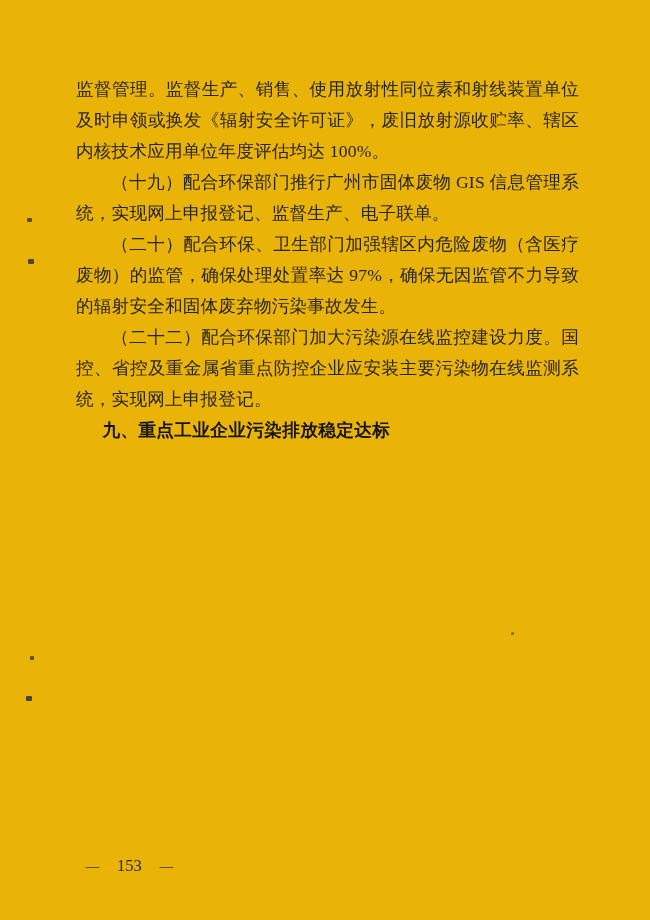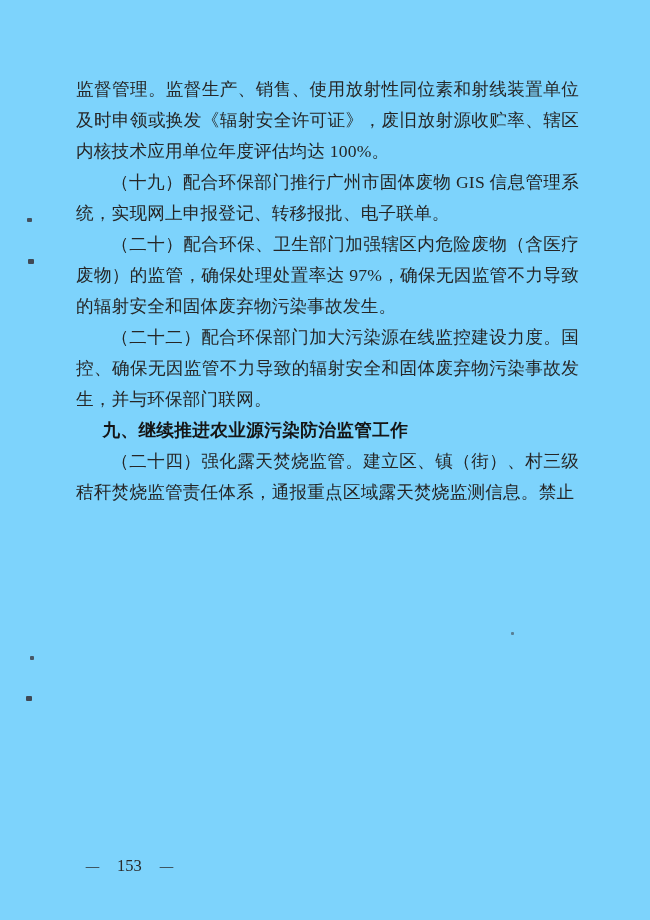--- a/index.html
+++ b/index.html
@@ -7,21 +7,21 @@
     padding: 0;
     width: 650px;
     height: 920px;
     overflow: hidden;
     background: #ffffff;
   }
   .page {
     position: relative;
     width: 650px;
     height: 920px;
-    background: #7dd3fc;
+    background: #eab308;
     font-family: "Liberation Serif", "DejaVu Serif", serif;
     color: #262626;
   }
   .doc {
     position: absolute;
     left: 76px;
     top: 74px;
     width: 503px;
     font-size: 17.6px;
     line-height: 31px;
@@ -72,25 +72,24 @@
   .speck-4 { left: 26px; top: 696px; width: 6px; height: 5px; opacity: 0.9; }
   .speck-5 { left: 511px; top: 632px; width: 3px; height: 3px; opacity: 0.55; }
 </style>
 </head>
 <body>
 
 <div class="page">
 
   <div class="doc">
     <p class="para para-continuation">监督管理。监督生产、销售、使用放射性同位素和射线装置单位及时申领或换发《辐射安全许可证》，废旧放射源收贮率、辖区内核技术应用单位年度评估均达 100%。</p>
-    <p class="para">（十九）配合环保部门推行广州市固体废物 GIS 信息管理系统，实现网上申报登记、转移报批、电子联单。</p>
+    <p class="para">（十九）配合环保部门推行广州市固体废物 GIS 信息管理系统，实现网上申报登记、监督生产、电子联单。</p>
     <p class="para">（二十）配合环保、卫生部门加强辖区内危险废物（含医疗废物）的监管，确保处理处置率达 97%，确保无因监管不力导致的辐射安全和固体废弃物污染事故发生。</p>
-    <p class="para">（二十二）配合环保部门加大污染源在线监控建设力度。国控、确保无因监管不力导致的辐射安全和固体废弃物污染事故发生，并与环保部门联网。</p>
-    <p class="heading">九、继续推进农业源污染防治监管工作</p>
-    <p class="para">（二十四）强化露天焚烧监管。建立区、镇（街）、村三级秸秆焚烧监管责任体系，通报重点区域露天焚烧监测信息。禁止</p>
+    <p class="para">（二十二）配合环保部门加大污染源在线监控建设力度。国控、省控及重金属省重点防控企业应安装主要污染物在线监测系统，实现网上申报登记。</p>
+    <p class="heading">九、重点工业企业污染排放稳定达标</p>
   </div>
 
   <div class="footer">
     <span class="dash">—</span>
     <span class="num">153</span>
     <span class="dash">—</span>
   </div>
 
   <div class="speck speck-1"></div>
   <div class="speck speck-2"></div>

